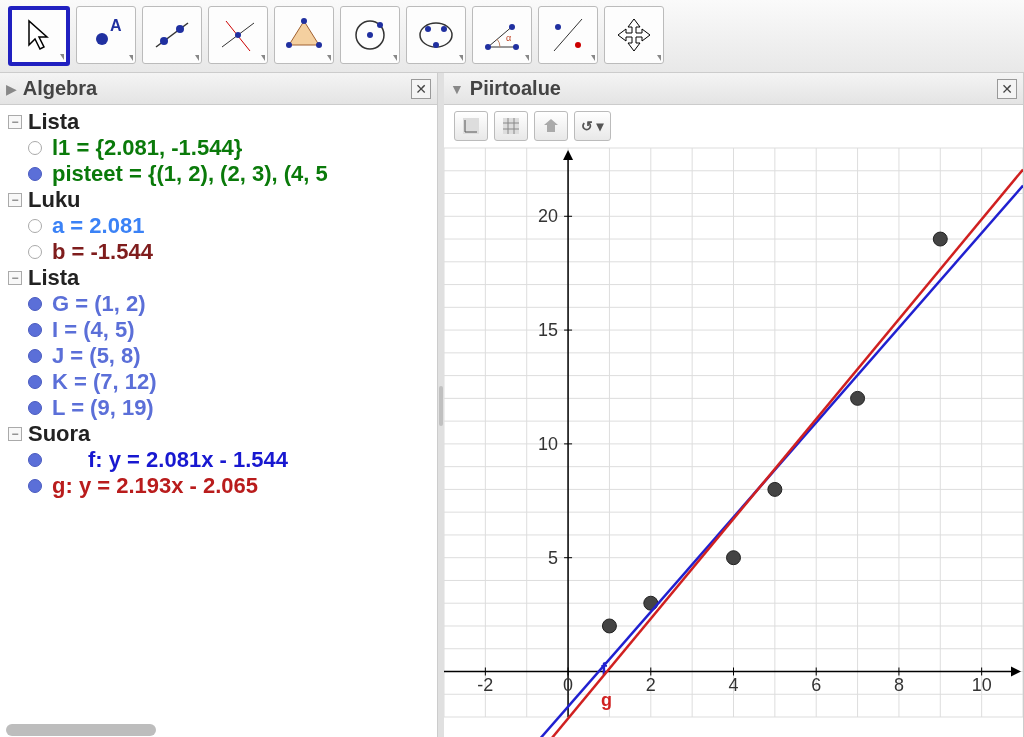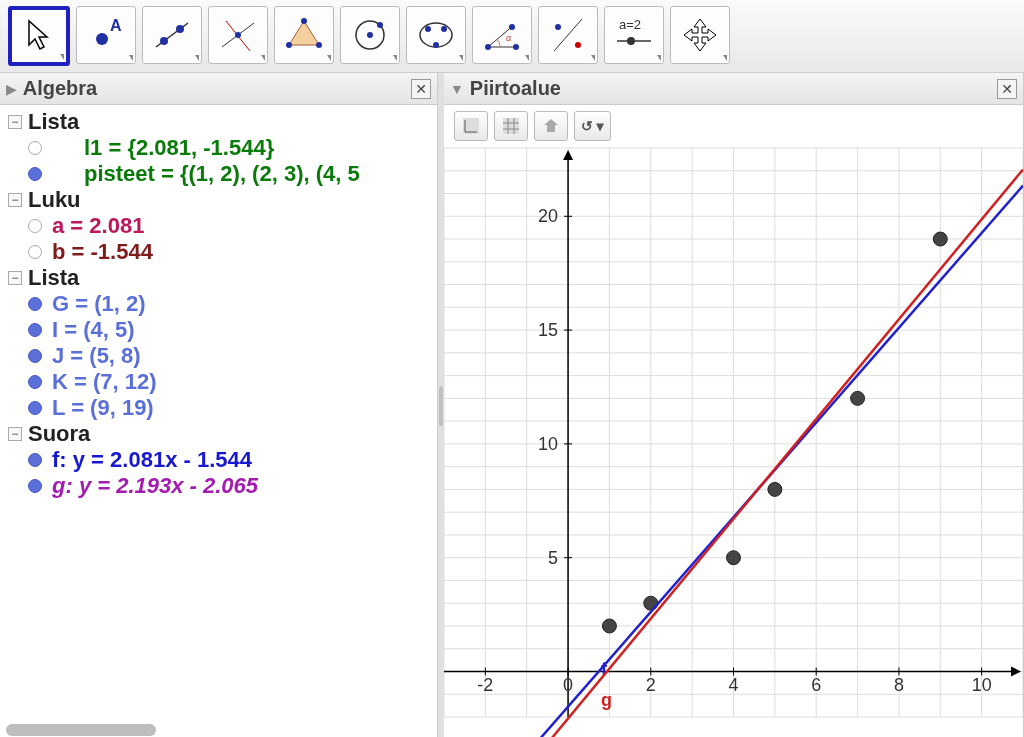--- a/index.html
+++ b/index.html
@@ -109,25 +109,25 @@
   padding: 0 8px 0 28px;
 }
 .item .bullet {
   width: 14px; height: 14px;
   border-radius: 50%;
   margin-right: 10px;
   flex-shrink: 0;
 }
 .bullet.filled { background: #5b6fd8; border: 1px solid #4a5bc0; }
 .bullet.empty { background: #fff; border: 1px solid #aaa; }
-.c-green { color: #0a7a0a; margin-left: 32px; }
-.c-brown { color: #be185d; }
+.c-green { color: #0a7a0a; }
+.c-brown { color: #3b82f6; }
 .c-black { color: #7f1d1d; }
-.c-blue { color: #1818d0; }
-.c-red { color: #a21caf; font-style: italic; }
+.c-blue { color: #1818d0; margin-left: 36px; }
+.c-red { color: #b91c1c; }
 .c-lblue { color: #5b6fd8; }
 .scroll-thumb {
   position: absolute;
   bottom: 2px;
   left: 6px;
   width: 150px;
   height: 12px;
   background: #bdbdbd;
   border-radius: 6px;
 }
@@ -248,28 +248,20 @@
         <circle cx="36" cy="34" r="3" fill="#2030a0"></circle>
         <circle cx="32" cy="14" r="3" fill="#2030a0"></circle>
       </svg>
     <span class="dd"></span>
   </div>
   <div class="tool-btn">
     <svg width="44" height="44">
         <line x1="8" y1="38" x2="36" y2="6" stroke="#333"></line>
         <circle cx="12" cy="14" r="3" fill="#2030a0"></circle>
         <circle cx="32" cy="32" r="3" fill="#c00"></circle>
-      </svg>
-    <span class="dd"></span>
-  </div>
-  <div class="tool-btn">
-    <svg width="50" height="44">
-        <text x="10" y="16" font-size="13" fill="#333">a=2</text>
-        <line x1="8" y1="28" x2="42" y2="28" stroke="#333" stroke-width="1.5"></line>
-        <circle cx="22" cy="28" r="4" fill="#333"></circle>
       </svg>
     <span class="dd"></span>
   </div>
   <div class="tool-btn">
     <svg width="40" height="40">
         <path d="M20 4 L26 12 L22 12 L22 18 L28 18 L28 14 L36 20 L28 26 L28 22 L22 22 L22 28 L26 28 L20 36 L14 28 L18 28 L18 22 L12 22 L12 26 L4 20 L12 14 L12 18 L18 18 L18 12 L14 12 Z" fill="#fff" stroke="#000"></path>
       </svg>
     <span class="dd"></span>
   </div>
 </div>

